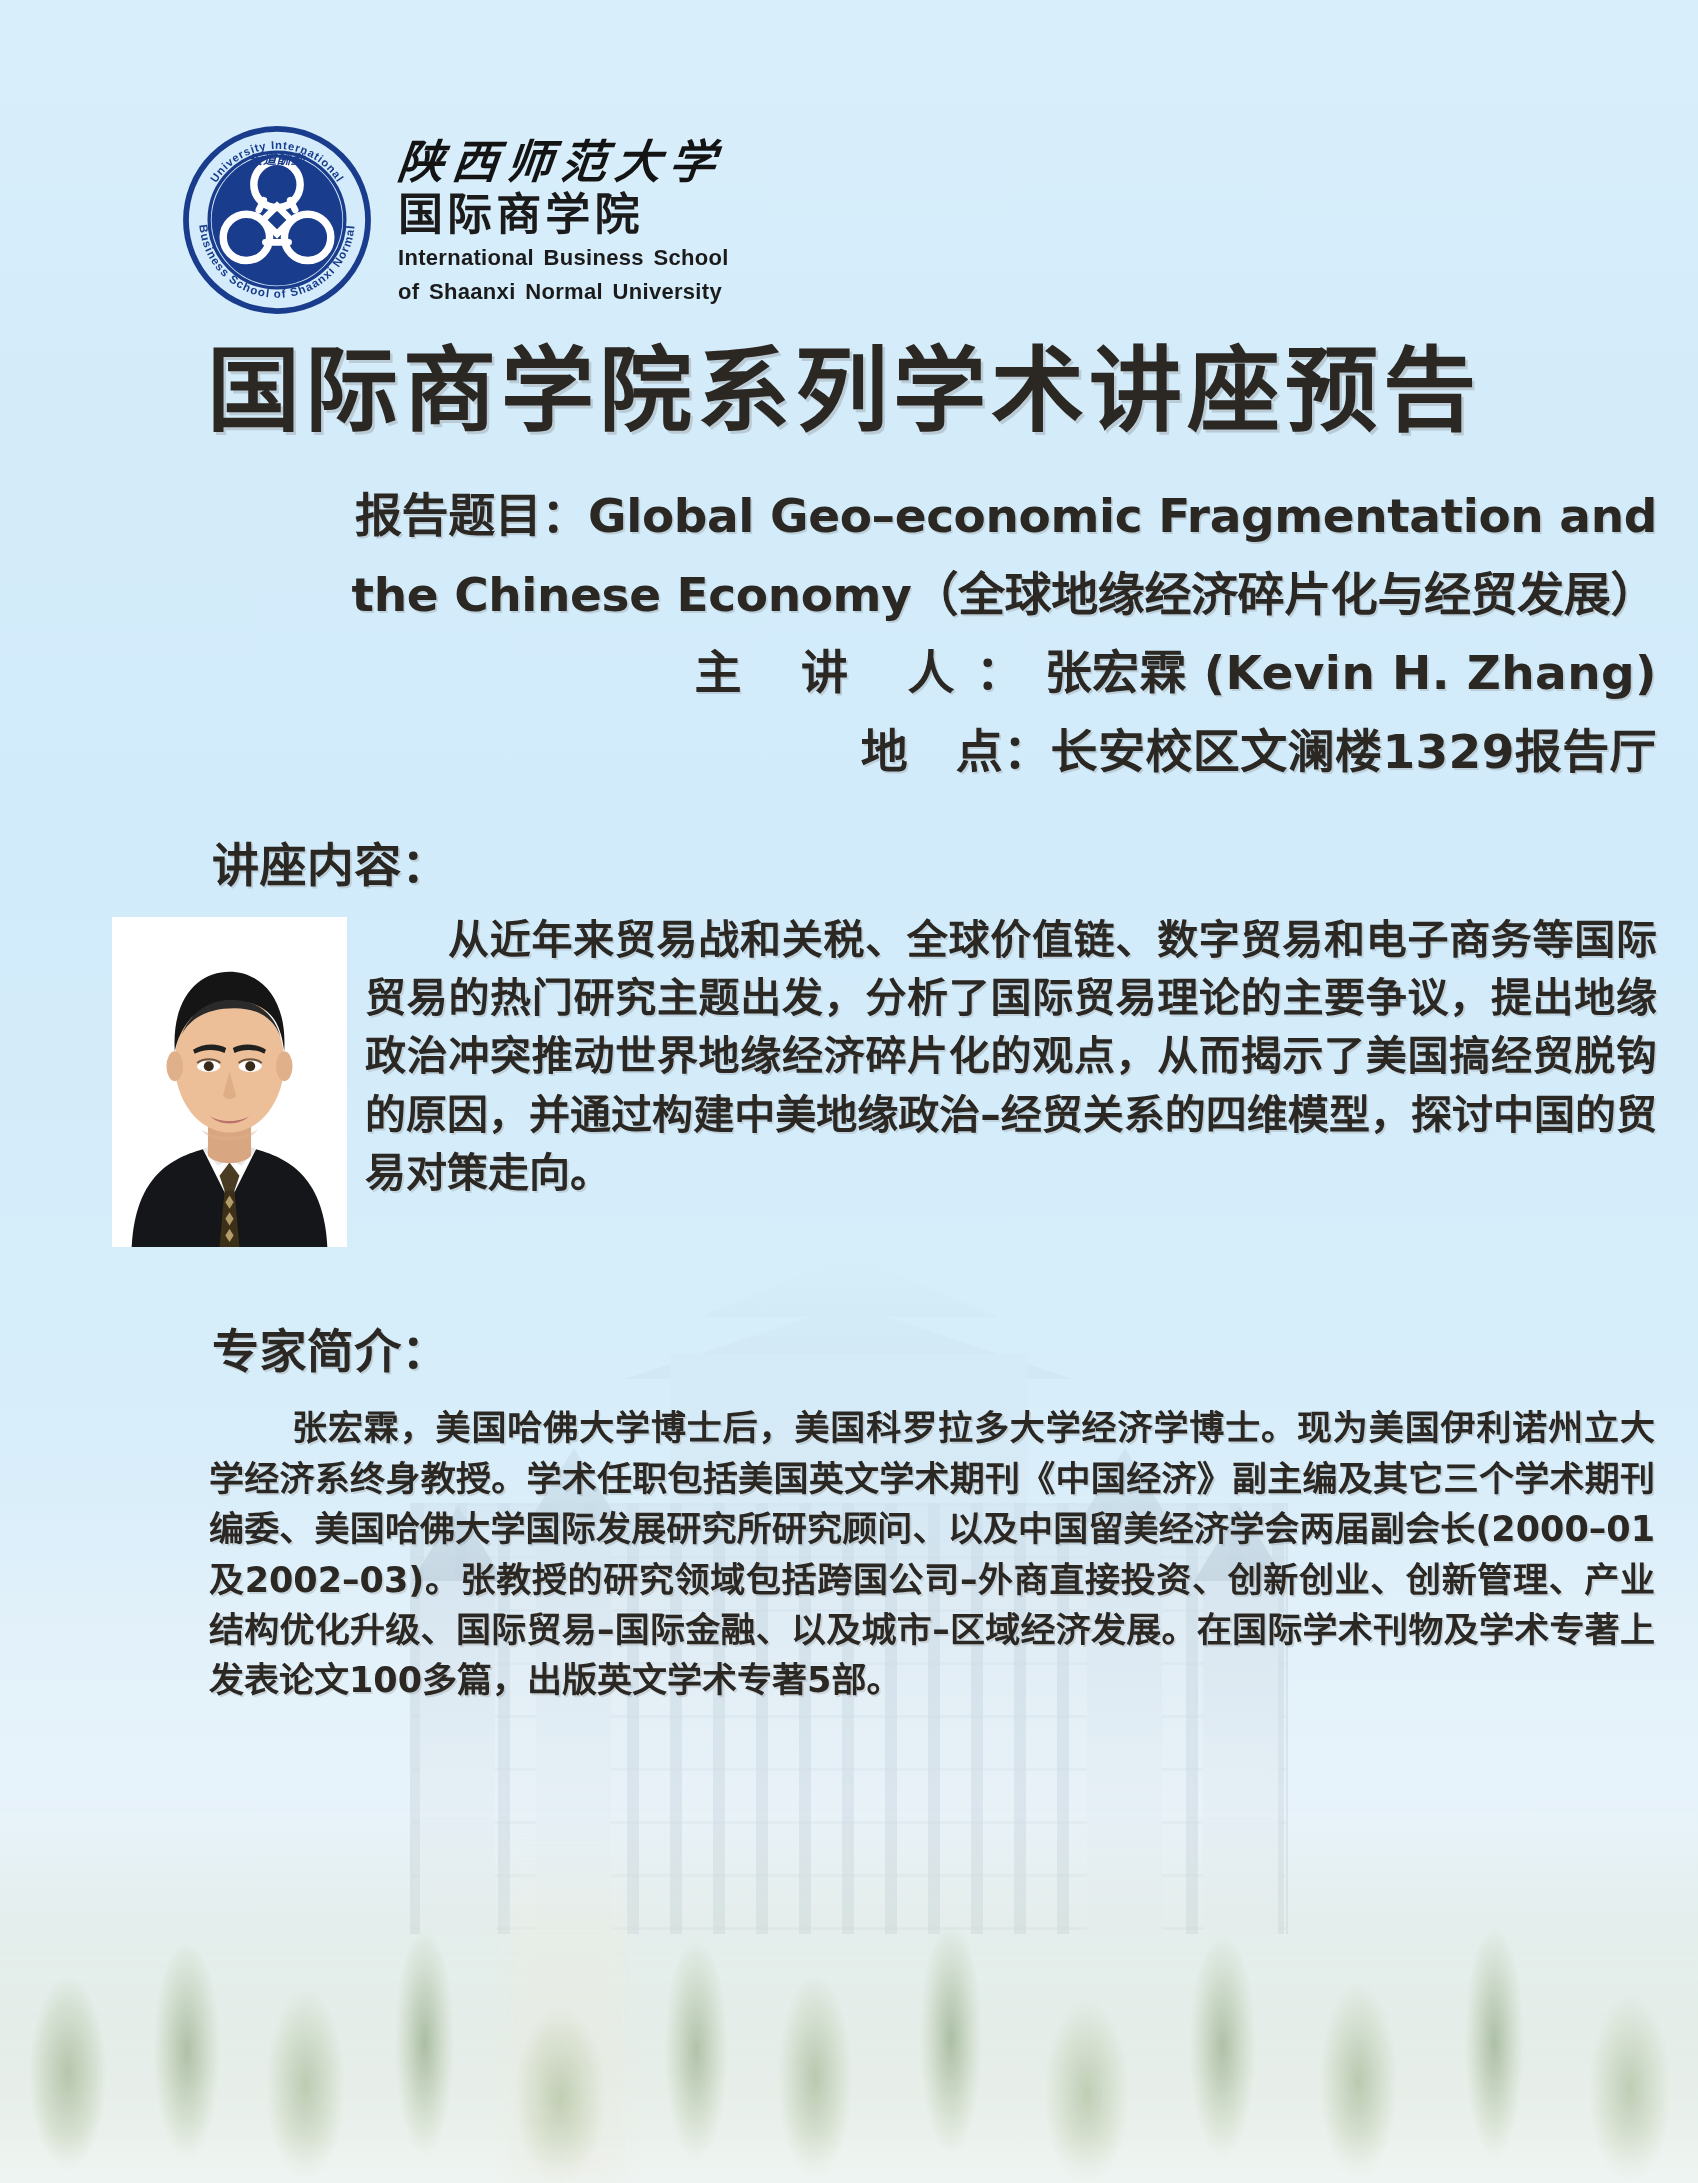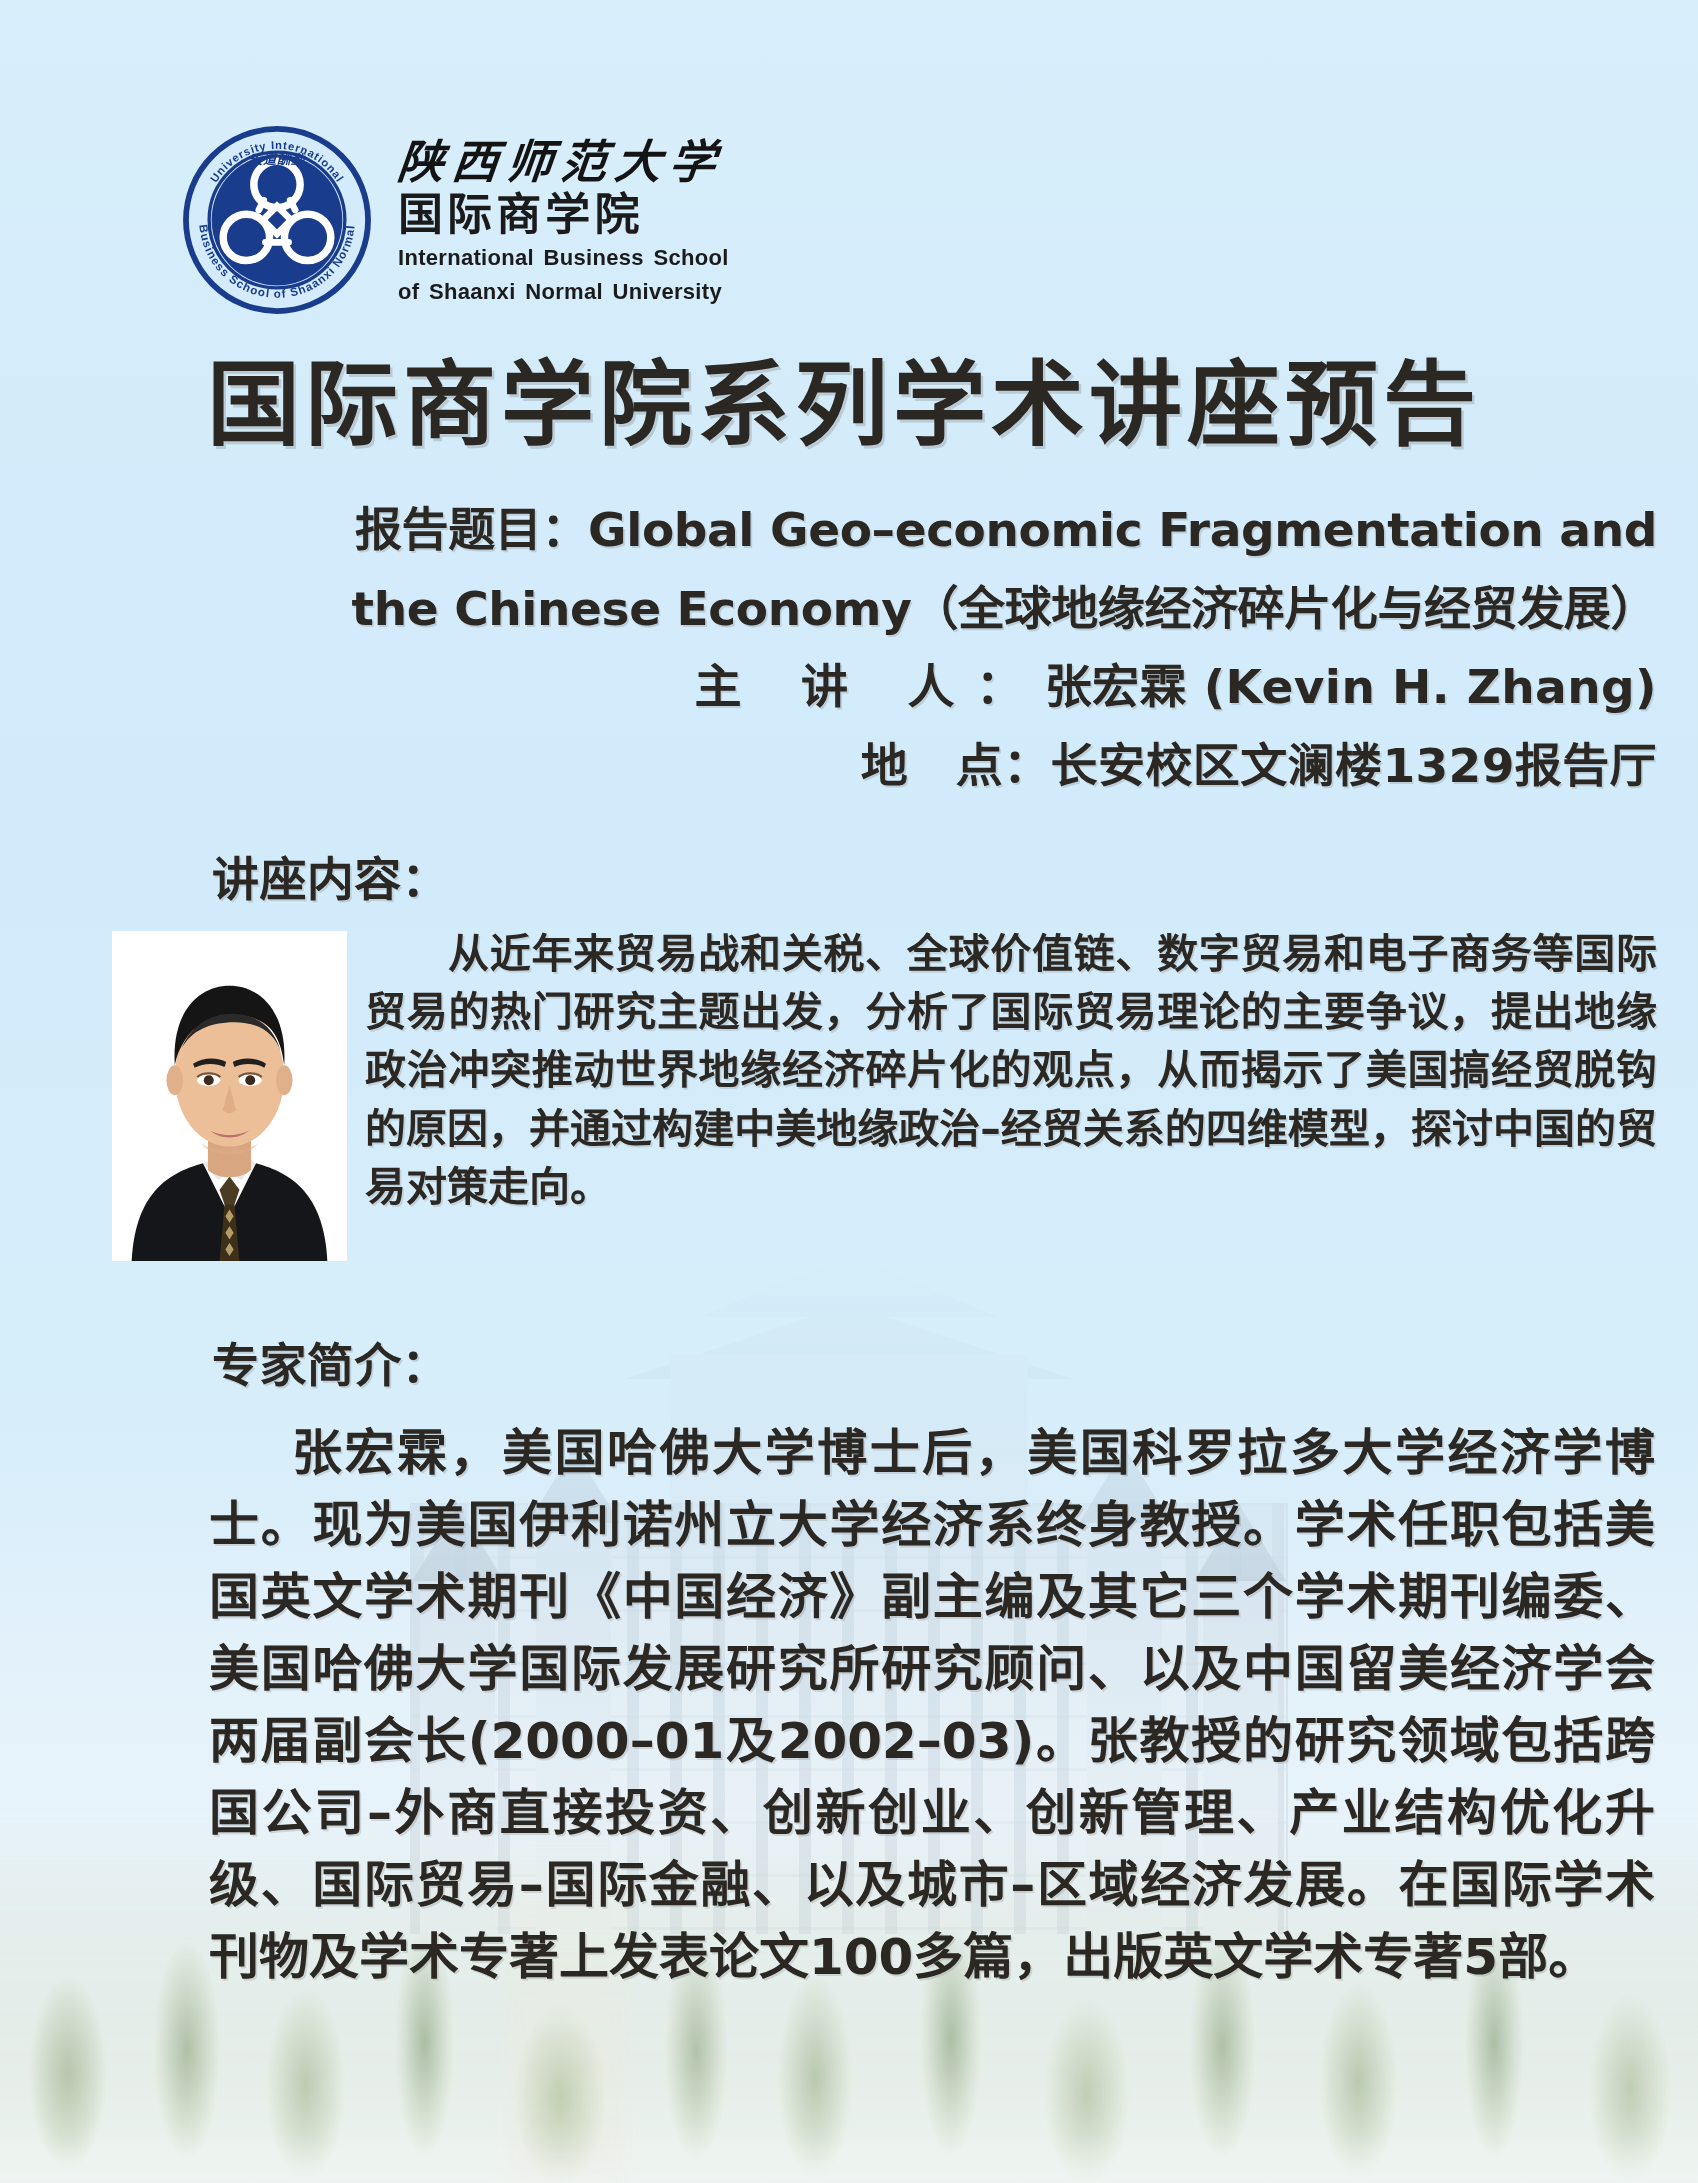--- a/index.html
+++ b/index.html
@@ -218,21 +218,21 @@
     font-weight: 700;
     letter-spacing: 0.3px;
     color: #1b1b1b;
     line-height: 1.28;
     margin-top: 5.8px;
     word-spacing: 3.3px;
   }
 
   
   .headline {
-    margin: 38px 0 0 0;
+    margin: 24px 0 0 0;
     text-align: center;
     font-family: "DejaVu Sans", sans-serif;
     font-size: 93px;
     font-weight: 700;
     letter-spacing: 5px;
     color: #2b2723;
     line-height: 1.1;
     text-shadow: 2.5px 2.5px 0 rgba(120,120,120,.28);
     padding-right: 10px;
   }
@@ -301,21 +301,21 @@
     text-indent: 83px;
   }
 
   
   .bio-wrap {
     margin: 21.6px 0 0 0;
     padding: 0 43px 0 209px;
   }
   .bio-text {
     font-family: "DejaVu Sans", sans-serif;
-    font-size: 50px;
+    font-size: 35px;
     font-weight: 700;
     color: #2b2723;
     line-height: 1.44;
     letter-spacing: 0px;
     text-align: justify;
     text-justify: inter-character;
     text-shadow: 1.7px 1.7px 0 rgba(125,125,125,.24);
     text-indent: 83px;
   }
 

